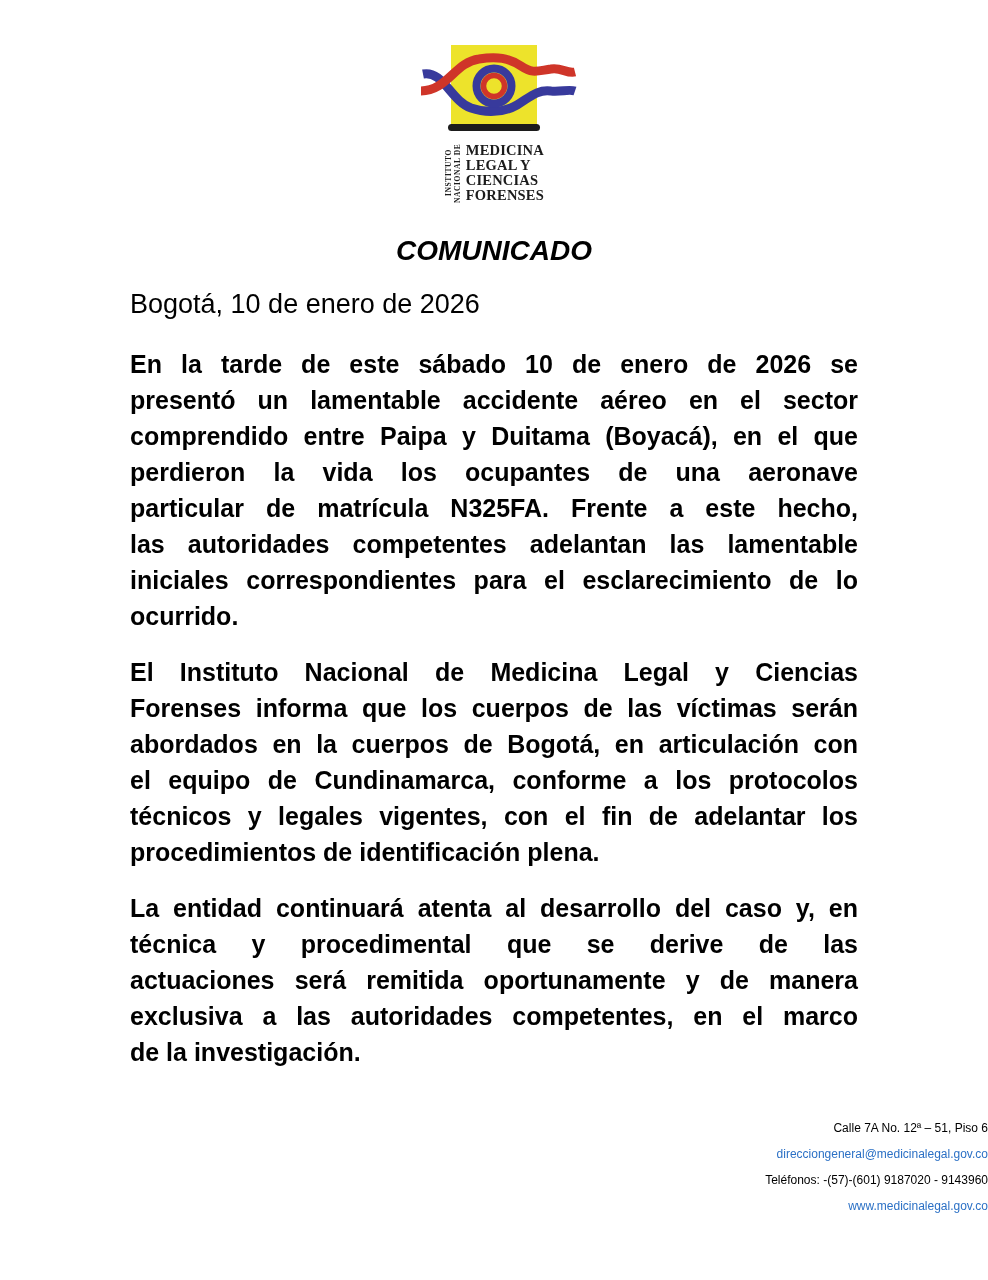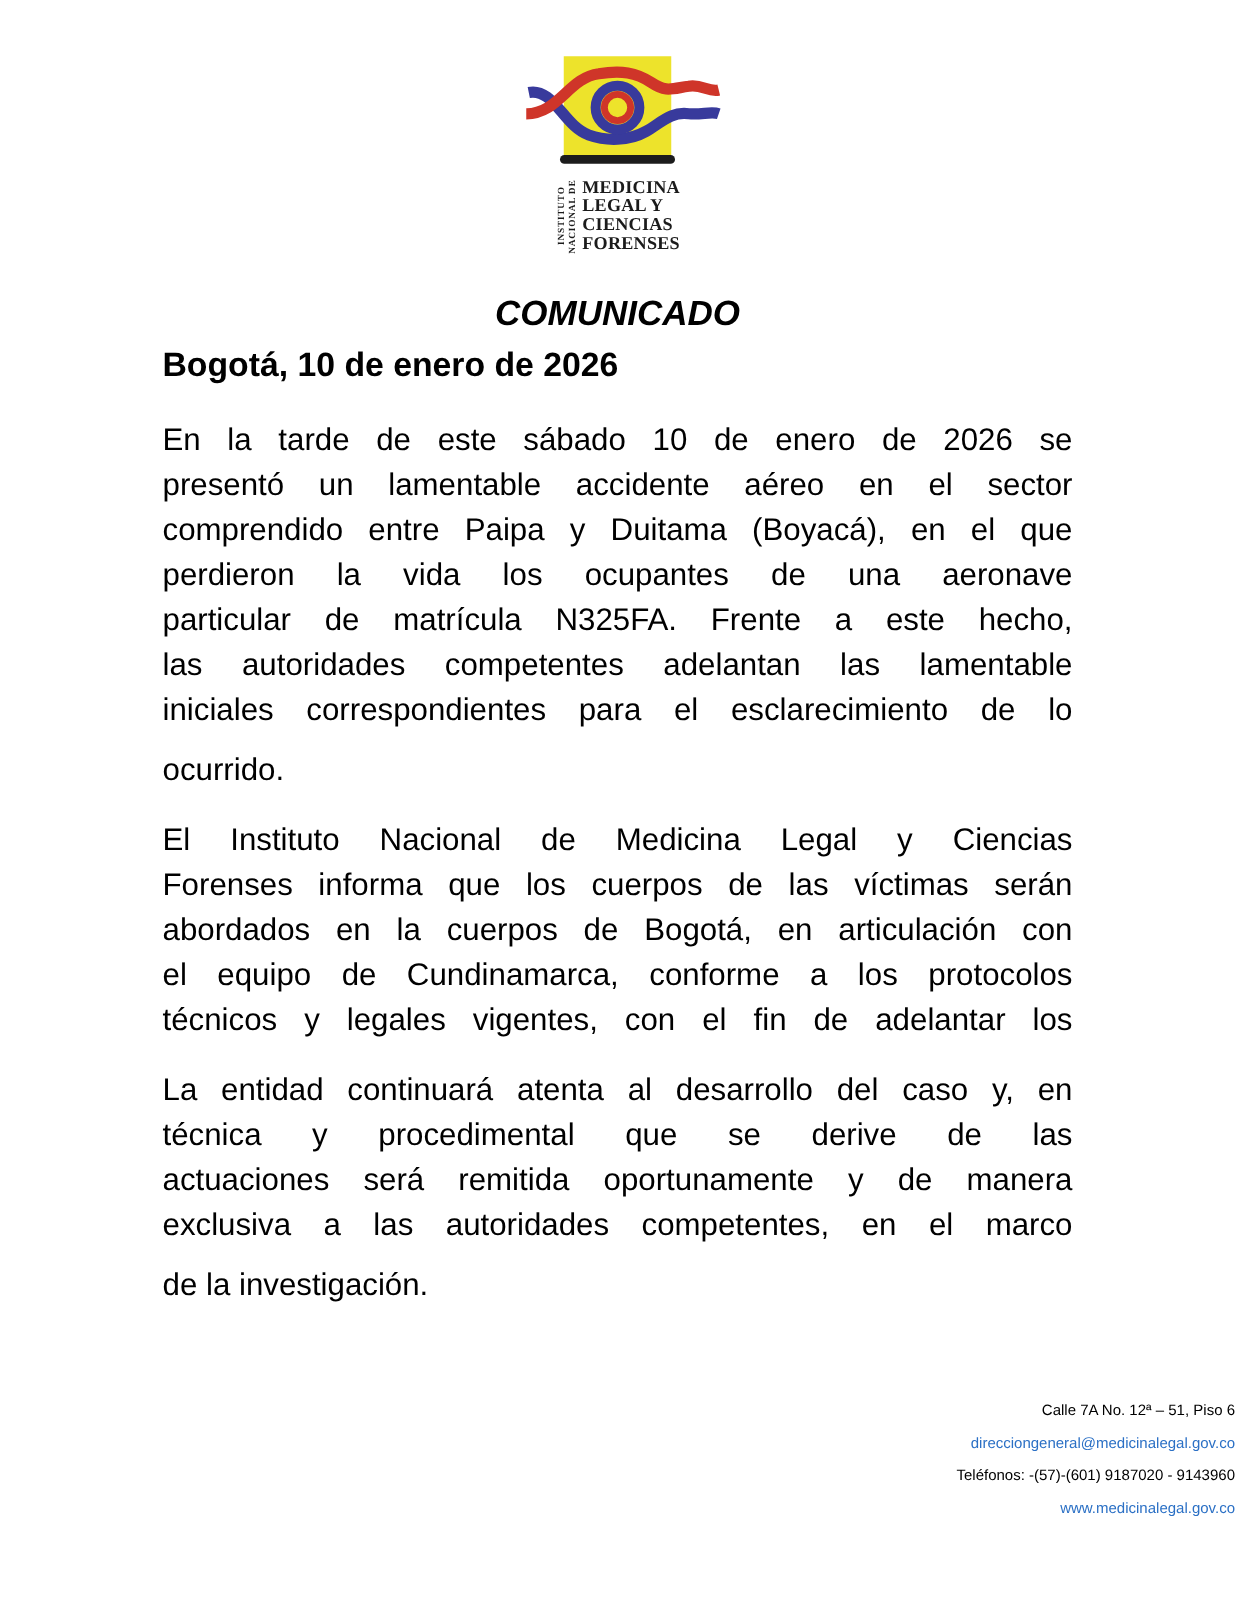--- a/index.html
+++ b/index.html
@@ -42,30 +42,30 @@
   }
   
   .doc{
     padding:0 130px;
   }
   .doc-title{
     margin-top:30px;
     text-align:center;font-weight:700;font-size:28px;line-height:1.2;font-style:italic;
   }
   .dateline{
-    margin-top:8px;
-    font-weight:700;font-size:27px;line-height:1.2;
+    margin-top:20px;
+    font-weight:400;font-size:27px;line-height:1.2;
   }
   .body-copy{margin-top:26px;font-size:25px;}
   .para{margin-bottom:20px;}
   .line{
     line-height:36px;white-space:nowrap;
-    text-align:justify;text-align-last:justify;
+    text-align:justify;text-align-last:justify;font-weight:bold;
   }
-  .line.last{text-align-last:left;margin-top:12px;}
+  .line.last{text-align-last:left;}
   
   .footer{
     position:absolute;left:0;right:0;top:1115px;
     text-align:right;font-size:12px;line-height:26px;
   }
   .footer a{color:var(--link);cursor:pointer;}
 </style>
 </head>
 <body>
 
@@ -112,20 +112,21 @@
           <div class="line">las autoridades competentes adelantan las lamentable</div>
           <div class="line">iniciales correspondientes para el esclarecimiento de lo</div>
           <div class="line last">ocurrido.</div>
         </div>
         <div class="para">
           <div class="line">El Instituto Nacional de Medicina Legal y Ciencias</div>
           <div class="line">Forenses informa que los cuerpos de las víctimas serán</div>
           <div class="line">abordados en la cuerpos de Bogotá, en articulación con</div>
           <div class="line">el equipo de Cundinamarca, conforme a los protocolos</div>
           <div class="line">técnicos y legales vigentes, con el fin de adelantar los</div>
+          <div class="line last">procedimientos de identificación plena.</div>
         </div>
         <div class="para">
           <div class="line">La entidad continuará atenta al desarrollo del caso y, en</div>
           <div class="line">técnica y procedimental que se derive de las</div>
           <div class="line">actuaciones será remitida oportunamente y de manera</div>
           <div class="line">exclusiva a las autoridades competentes, en el marco</div>
           <div class="line last">de la investigación.</div>
         </div>
       </div>
   </div>

